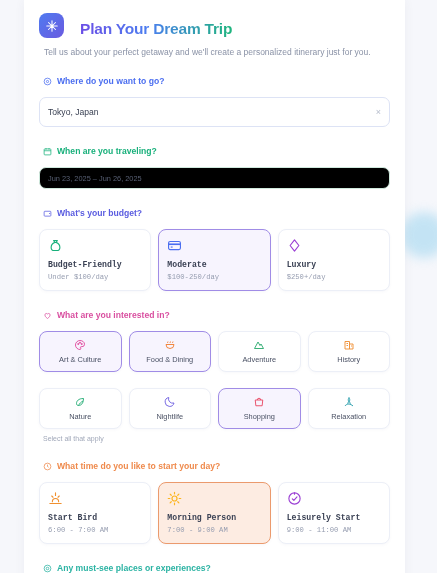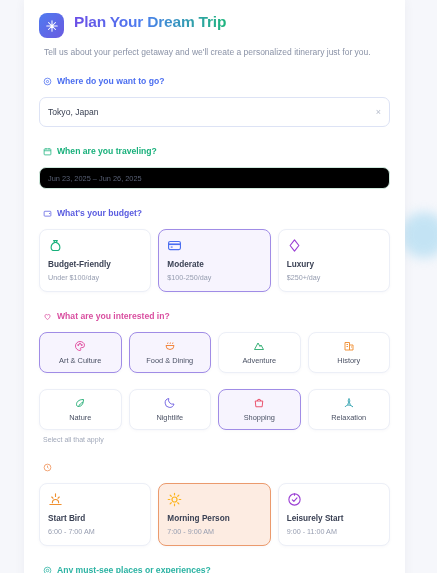--- a/index.html
+++ b/index.html
@@ -28,21 +28,21 @@
   .card {
     position: absolute;
     left: 24px; top: 0;
     width: 381px; min-height: 573px;
     background: #ffffff;
     box-shadow: 0 1px 10px rgba(60,70,110,.06);
     padding: 8px 15px 10px 15px;
   }
 
   
-  .header { display: flex; align-items: flex-start; gap: 10px; padding: 5px 0 0 0; }
+  .header { display: flex; align-items: flex-end; gap: 16px; padding: 5px 0 0 0; }
   .logo-badge {
     width: 25px; height: 25px; border-radius: 8px;
     background: linear-gradient(135deg,#4f7bf0 0%,#6a5ae0 100%);
     display: flex; align-items: center; justify-content: center;
     flex: 0 0 auto;
   }
   .app-title {
     font-size: 15.5px; font-weight: bold; letter-spacing: -.2px;
     background: linear-gradient(90deg,#6b4ee6 0%,#4b7ef0 45%,#1fb57e 100%);
     -webkit-background-clip: text; background-clip: text;
@@ -77,20 +77,21 @@
 
   
   .grid3 { display: grid; grid-template-columns: repeat(3,1fr); gap: 7px; }
   .grid4 { display: grid; grid-template-columns: repeat(4,1fr); gap: 7px; }
   .grid4 + .grid4 { margin-top: 16px; }
 
   .opt {
     border: 1px solid #eceff7; border-radius: 8px; background: #fff;
     padding: 8px 8px 9px 8px; min-height: 52px;
     box-shadow: 0 1px 3px rgba(70,80,120,.04);
+    font-family: Liberation Mono, monospace;
   }
   .opt .ic { height: 15px; margin-bottom: 7px; display: block; }
   .opt .nm { font-size: 8.2px; font-weight: bold; color: #3a4154; }
   .opt .sub { font-size: 7.2px; color: #969db0; margin-top: 4px; }
   .opt.sel-purple { border: 1.4px solid #a08ce6; background: #f7f4fe; }
   .opt.sel-orange { border: 1.4px solid #eb9a6d; background: #fdece2; }
 
   .chip {
     border: 1px solid #eceff7; border-radius: 8px; background: #fff;
     padding: 6px 2px 7px 2px; text-align: center; min-height: 34px;
@@ -300,20 +301,21 @@
   </div>
 
   <div class="section">
     <div class="sec-head">
       <span>
         <svg width="9" height="9" viewBox="0 0 24 24" fill="none" stroke="#ef8a4c" stroke-width="2">
           <circle cx="12" cy="12" r="9"></circle>
             <path d="M12 7v5l3 2"></path>
         </svg>
       </span>
+      <span class="sec-label c-orange">What time do you like to start your day?</span>
     </div>
     <div class="grid3">
 
       <div class="opt">
         <span class="ic">
           <svg width="15" height="15" viewBox="0 0 24 24" fill="none" stroke="#f0902f" stroke-width="1.8" stroke-linecap="round" stroke-linejoin="round">
             <path d="M12 3v4M6 8l2 2M18 8l-2 2"></path>
               <path d="M7 17a5 5 0 0 1 10 0"></path>
               <path d="M3 20h18"></path>
           </svg>

